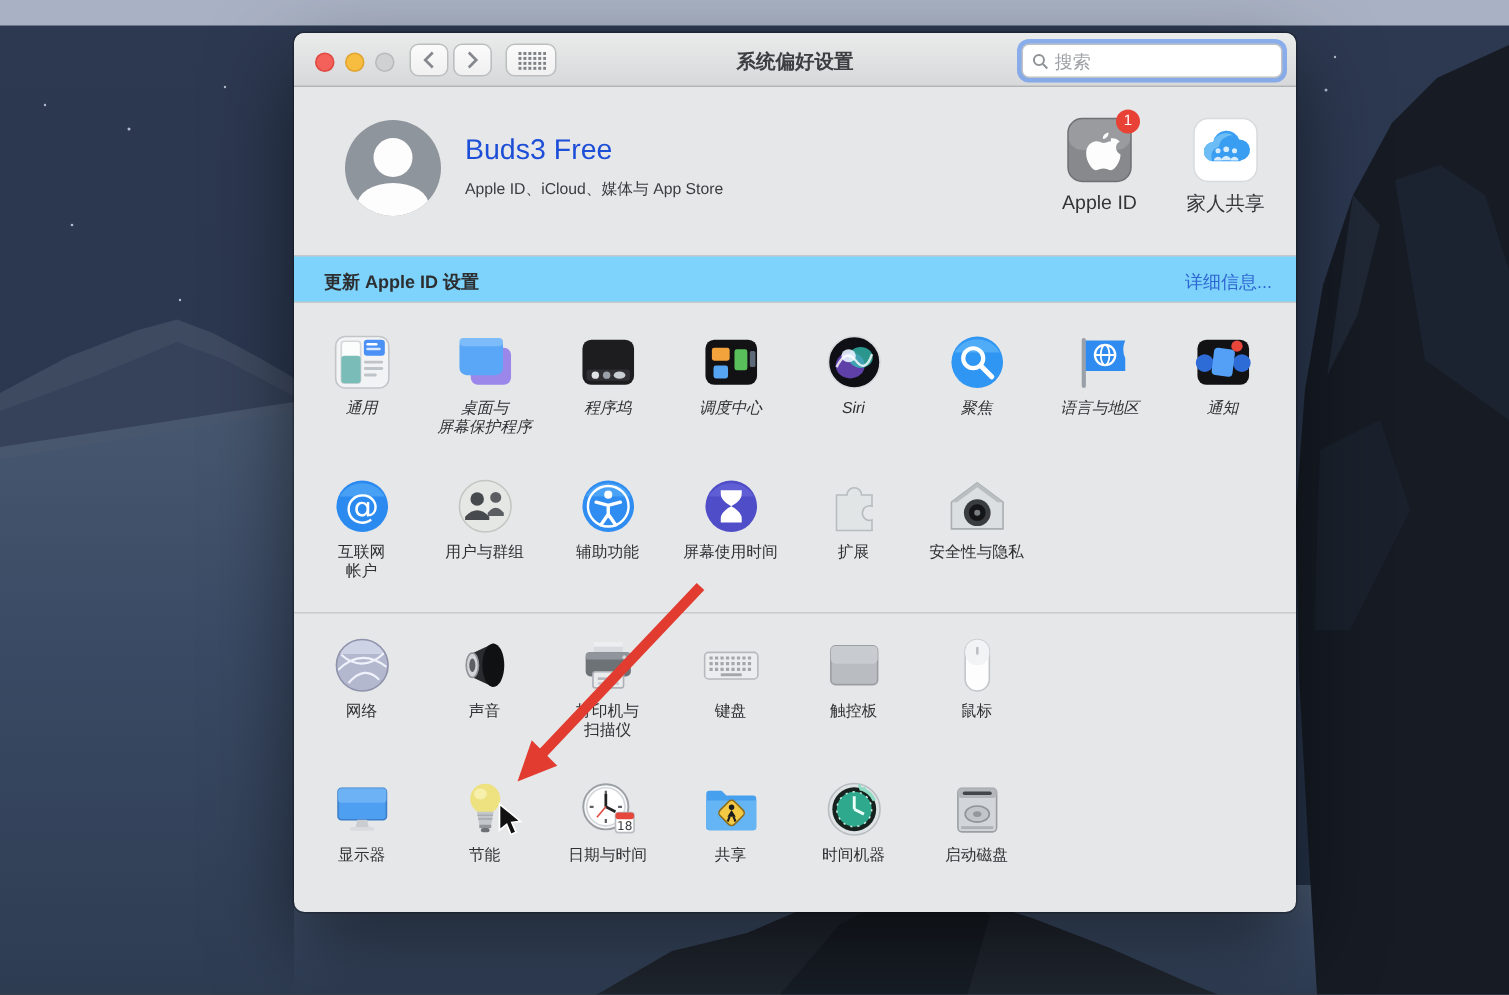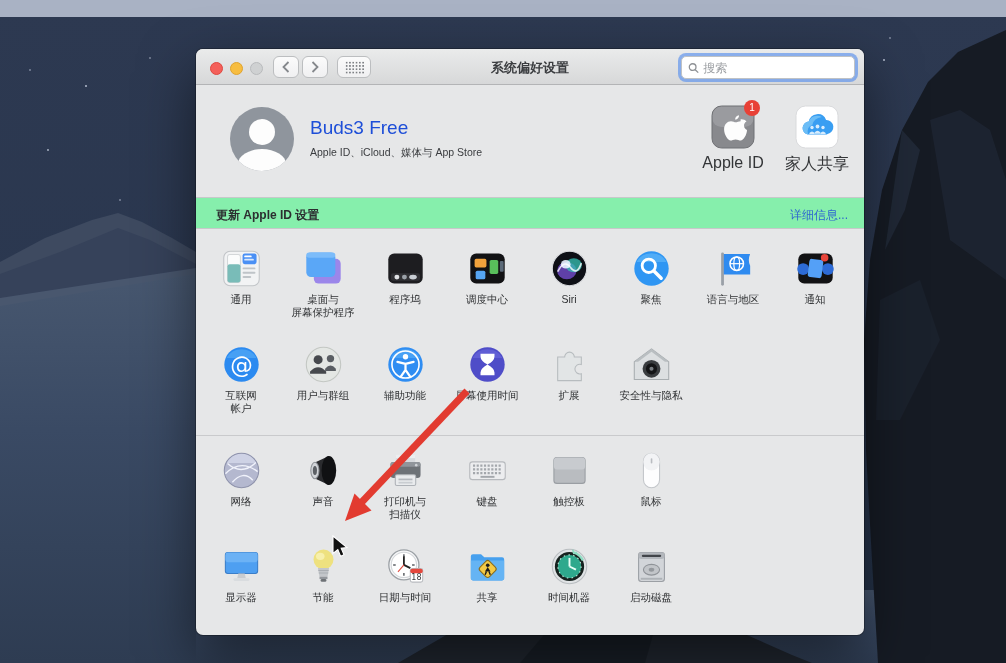--- a/index.html
+++ b/index.html
@@ -3,21 +3,21 @@
 <meta charset="utf-8">
 <style>
   html,body{margin:0;padding:0;background:#0c0f14;}
   *{box-sizing:border-box;}
   #stage{position:relative;width:1006px;height:663px;overflow:hidden;margin:0 auto;
          font-family:"Liberation Sans","DejaVu Sans",sans-serif;}
   #wallpaper{position:absolute;inset:0;}
   
   #prefs-window{position:absolute;left:196px;top:22px;width:668px;height:586px;
     background:#e6e7e8;border-radius:7px;box-shadow:0 22px 55px rgba(0,0,0,.5),0 0 0 1px rgba(0,0,0,.25);
-    overflow:hidden;margin-top:27px;}
+    overflow:hidden;}
   #titlebar{position:absolute;left:0;top:0;width:100%;height:36px;
     background:linear-gradient(#eaebeb,#d7d8d9);border-bottom:1px solid #b3b4b6;}
   .tl{position:absolute;top:12.5px;width:13px;height:13px;border-radius:50%;}
   #tl-close{left:14px;background:#f4605a;border:1px solid #df4840;}
   #tl-min{left:34px;background:#f7bd40;border:1px solid #dfa32f;}
   #tl-zoom{left:54px;background:#cfd1d2;border:1px solid #b8babc;}
   .tb-btn{position:absolute;top:7px;height:22px;border-radius:6px;border:1px solid #bcbec0;
     background:linear-gradient(#fbfbfb,#f0f0f1);display:flex;align-items:center;justify-content:center;
     padding:0;cursor:default;}
   #btn-back{left:77px;width:26px;}
@@ -40,29 +40,29 @@
   #avatar .head{position:absolute;left:19px;top:12px;width:26px;height:26px;border-radius:50%;background:#fdfdfd;}
   #avatar .body{position:absolute;left:8px;top:42px;width:48px;height:30px;border-radius:50%;background:#fdfdfd;}
   #user-name{position:absolute;left:114px;top:68px;font-size:19px;color:#1d4ed8;}
   #user-subtitle{position:absolute;left:114px;top:97px;font-size:10.5px;color:#3a3c3f;}
   #shortcuts{position:absolute;right:8px;top:56px;display:flex;gap:6px;}
   .shortcut{width:78px;display:flex;flex-direction:column;align-items:center;}
   .shortcut-icon{position:relative;width:44px;height:44px;}
   .shortcut-icon svg{width:44px;height:44px;display:block;}
   .badge{position:absolute;right:-5px;top:-5px;min-width:16px;height:16px;border-radius:8px;
     background:#e84136;color:#fff;font-size:10px;line-height:16px;text-align:center;padding:0 3px;}
-  .shortcut-label{margin-top:5px;font-size:16px;color:#333537;}
+  .shortcut-label{margin-top:5px;font-size:13px;color:#333537;}
   
-  #banner{position:absolute;left:0;top:148px;width:100%;height:32px;background:#86efac;
+  #banner{position:absolute;left:0;top:148px;width:100%;height:32px;background:#7dd3fc;
     border-top:1px solid #c7c8ca;border-bottom:1px solid #c7c8ca;}
   #banner-text{position:absolute;left:20px;top:9px;font-size:12px;font-weight:700;color:#2c2e30;}
   #banner-link{position:absolute;right:16px;top:9px;font-size:12px;color:#2e66d0;cursor:pointer;text-align:center;}
   
   .pref-row{position:absolute;left:4px;width:660px;display:flex;}
-  #row-0-0{top:196px;} #row-0-1{top:292px;} #row-1-0{top:398px;} #row-1-1{top:494px;}
+  #row-0-0{top:196px;font-style:italic;} #row-0-1{top:292px;} #row-1-0{top:398px;} #row-1-1{top:494px;}
   #group-divider{position:absolute;left:0;top:386px;width:100%;height:1px;background:#c9cacc;}
   .pref-item{width:82px;display:flex;flex-direction:column;align-items:center;cursor:default;}
   .pref-icon{height:46px;display:flex;align-items:center;justify-content:center;}
   .pref-icon svg{width:43px;height:43px;display:block;}
   .pref-label{margin-top:2px;font-size:10.5px;line-height:13px;color:#2f3133;text-align:center;white-space:pre-line;}
   
   #red-arrow,#mouse-cursor{position:absolute;left:0;top:0;pointer-events:none;}
 </style>
 </head>
 <body>

